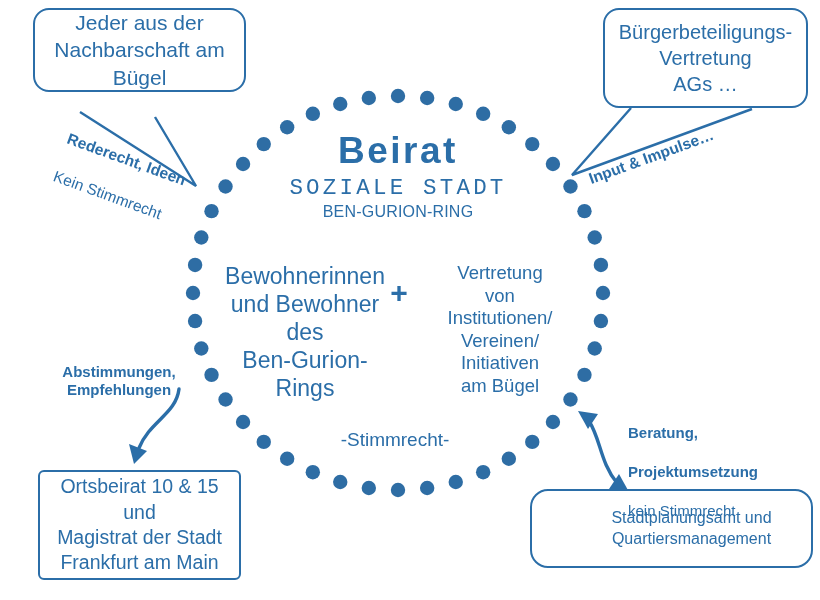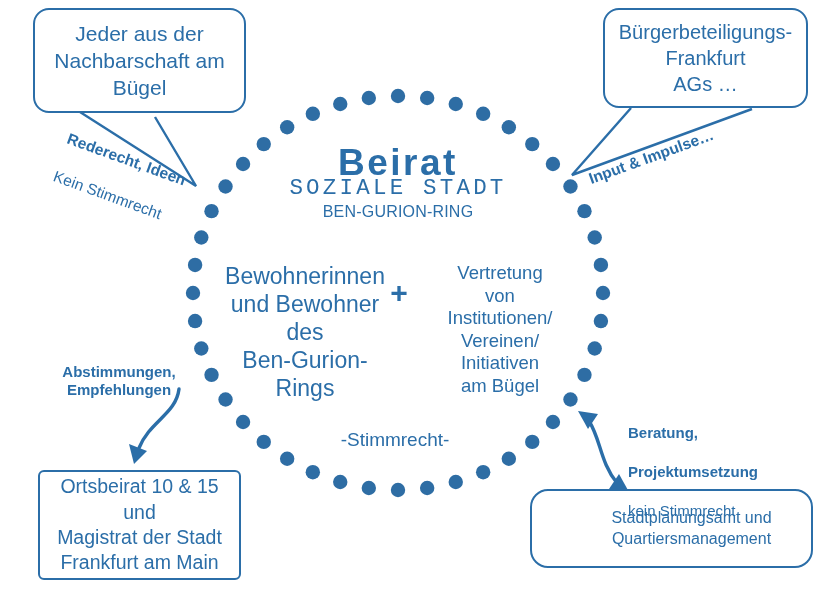--- a/index.html
+++ b/index.html
@@ -51,21 +51,21 @@
   .bubble .bubble-text {
     display: block;
     white-space: pre-line;
     line-height: 1.30;
   }
 
   #bubble-neighbourhood {
     left: 33px;
     top: 8px;
     width: 213px;
-    height: 105px;
+    height: 84px;
     font-size: 21px;
   }
   #bubble-participation {
     left: 603px;
     top: 8px;
     width: 205px;
     height: 100px;
     font-size: 20px;
   }
   #box-ortsbeirat {
@@ -87,21 +87,20 @@
   }
 
   
   #title-beirat {
     left: 248px;
     top: 128px;
     width: 300px;
     font-size: 37px;
     font-weight: bold;
     letter-spacing: 2.5px;
-    margin-top: 12px;
   }
   #title-soziale-stadt {
     left: 248px;
     top: 175px;
     width: 300px;
     font-size: 22.5px;
     letter-spacing: 3.2px;
     font-family: Liberation Mono, monospace;
   }
   #title-ben-gurion-ring {
@@ -250,21 +249,21 @@
   </svg>
 
   <div class="bubble" id="bubble-neighbourhood">
     <span class="bubble-text">Jeder aus der
 Nachbarschaft am
 Bügel</span>
   </div>
 
   <div class="bubble" id="bubble-participation">
     <span class="bubble-text">Bürgerbeteiligungs-
-Frankfurt
+Vertretung
 AGs …</span>
   </div>
 
   <div class="bubble" id="box-ortsbeirat">
     <span class="bubble-text">Ortsbeirat 10 &amp; 15
 und
 Magistrat der Stadt
 Frankfurt am Main</span>
   </div>
 

